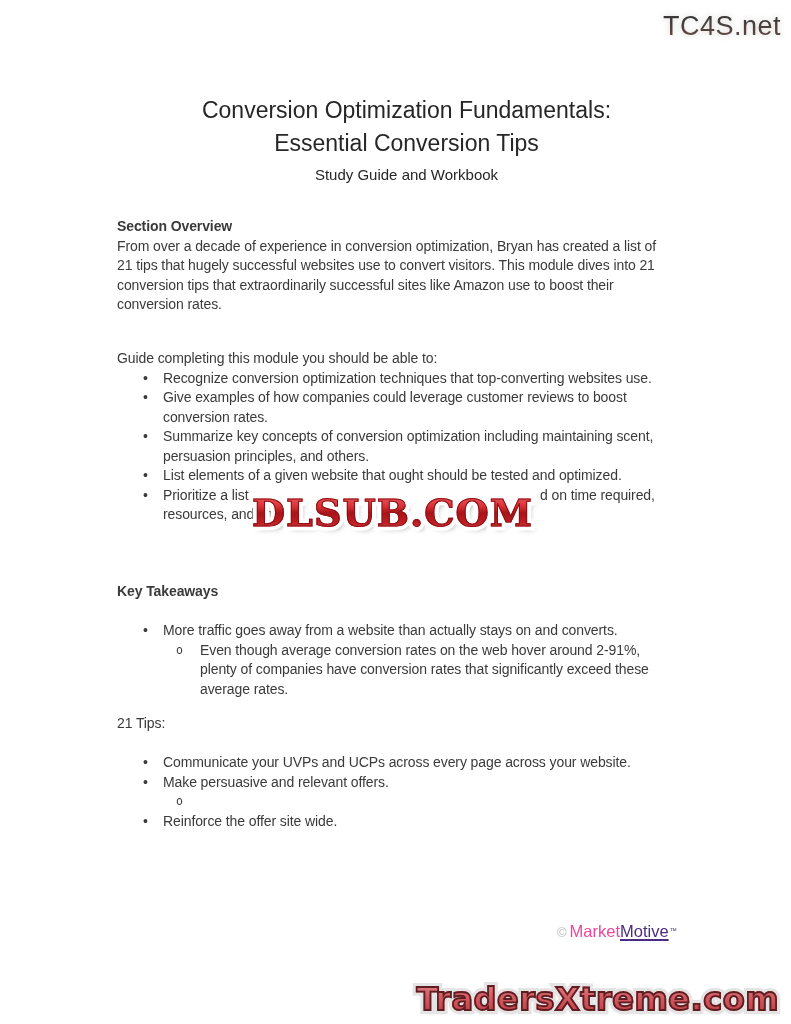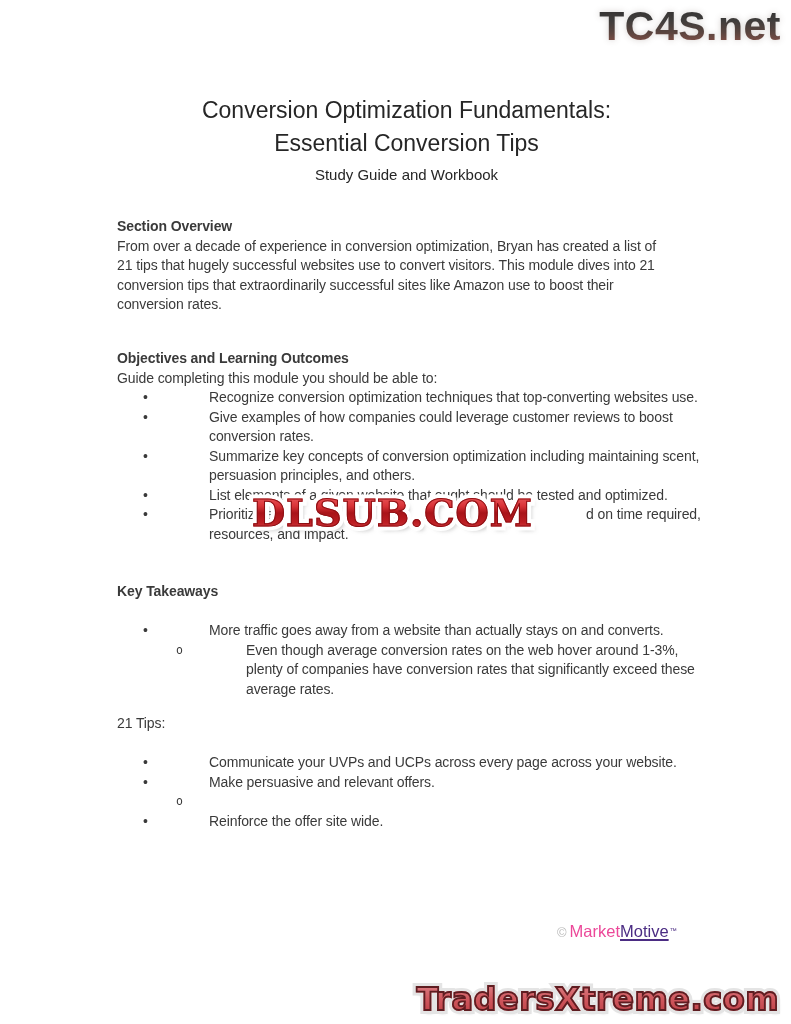--- a/index.html
+++ b/index.html
@@ -6,40 +6,40 @@
   body{
     width:791px;height:1024px;background:#ffffff;position:relative;overflow:hidden;
     font-family:"Liberation Sans",sans-serif;color:#3a3a3a;
     font-size:14px;line-height:19.5px;letter-spacing:-0.1px;
   }
   .page{position:absolute;inset:0;background:#ffffff;}
 
   
   .tc4s{
     position:absolute;top:0px;right:10px;
-    font-size:41px;font-weight:bold;letter-spacing:0.5px;line-height:52px;
+    font-size:27px;font-weight:normal;letter-spacing:0.5px;line-height:52px;
     background:linear-gradient(180deg,#2d2d2d 8%,#3c3c3c 40%,#5a4540 62%,#7d4e46 78%,#b39288 100%);
     -webkit-background-clip:text;background-clip:text;color:transparent;
     text-shadow:0 0 6px rgba(90,70,65,0.25);
     text-align:right;
   }
 
   
   .doc-header{position:absolute;top:94px;left:0;width:100%;text-align:center;color:#262626;padding-left:11px;}
   .title-line{font-size:23px;line-height:33px;letter-spacing:0;}
   .subtitle{font-size:15px;line-height:29px;letter-spacing:0;}
 
   
   .content{position:absolute;left:117px;width:600px;}
   .h{font-weight:bold;}
   .ln{display:block;white-space:nowrap;}
   .gap{height:19.5px;}
   .b{display:flex;align-items:flex-start;}
   .b .m{flex:0 0 20px;margin-left:26px;}
-  .b .t{flex:1 1 auto;min-width:0;margin-left:46px;}
+  .b .t{flex:1 1 auto;min-width:0;}
   .b.sub .m{margin-left:59px;flex-basis:24px;font-family:"DejaVu Sans Mono",monospace;font-size:11.5px;}
   .b5 .t{position:relative;display:block;}
   .b5 .l1{display:block;white-space:nowrap;position:relative;height:19.5px;}
   .b5-end{position:absolute;left:377px;top:0;white-space:nowrap;text-align:right;}
 
   
   .watermark{position:absolute;left:252px;top:494px;width:292px;height:40px;z-index:20;pointer-events:none;}
   .wm{
     position:absolute;left:0;top:-3px;white-space:nowrap;
     font-family:"DejaVu Serif",serif;font-weight:bold;font-size:37px;line-height:44px;
@@ -95,21 +95,20 @@
     <div class="h">Section Overview</div>
     <div>
       <span class="ln">From over a decade of experience in conversion optimization, Bryan has created a list of</span>
       <span class="ln">21 tips that hugely successful websites use to convert visitors. This module dives into 21</span>
       <span class="ln">conversion tips that extraordinarily successful sites like Amazon use to boost their</span>
       <span class="ln">conversion rates.</span>
     </div>
   </section>
 
   <section class="content" style="top:349px">
-    <div class="h">Objectives and Learning Outcomes</div>
     <div>Guide completing this module you should be able to:</div>
     <div class="b">
       <span class="m">•</span>
       <span class="t">Recognize conversion optimization techniques that top-converting websites use.</span>
     </div>
     <div class="b">
       <span class="m">•</span>
       <span class="t">
         <span class="ln">Give examples of how companies could leverage customer reviews to boost</span>
         <span class="ln">conversion rates.</span>
@@ -141,21 +140,21 @@
   <section class="content" style="top:582px">
     <div class="h">Key Takeaways</div>
     <div class="gap"></div>
     <div class="b">
       <span class="m">•</span>
       <span class="t">More traffic goes away from a website than actually stays on and converts.</span>
     </div>
     <div class="b sub">
       <span class="m">o</span>
       <span class="t">
-        <span class="ln">Even though average conversion rates on the web hover around 1-3%,</span>
+        <span class="ln">Even though average conversion rates on the web hover around 2-91%,</span>
         <span class="ln">plenty of companies have conversion rates that significantly exceed these</span>
         <span class="ln">average rates.</span>
       </span>
     </div>
   </section>
 
   <section class="content" style="top:714px">
     <div>21 Tips:</div>
     <div class="gap"></div>
     <div class="b">

